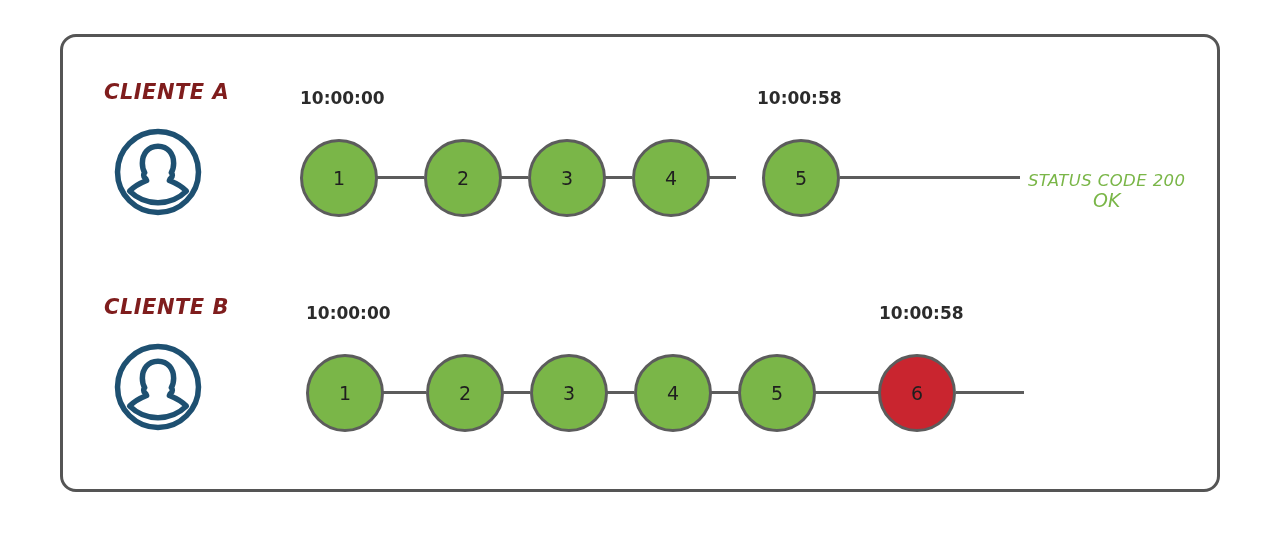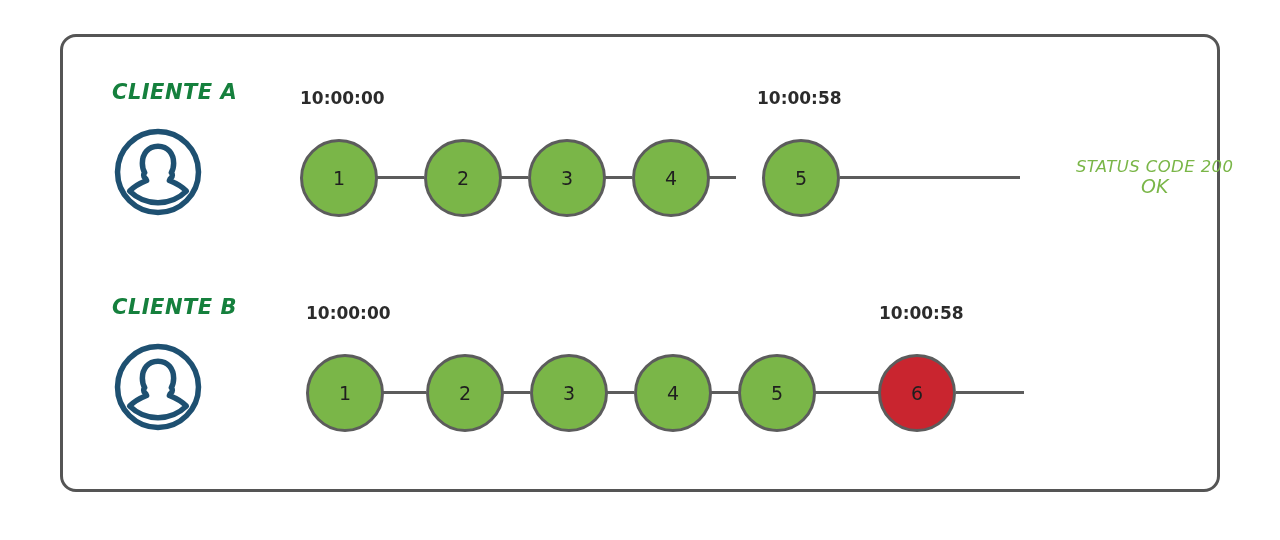--- a/index.html
+++ b/index.html
@@ -45,23 +45,22 @@
 
   .client-label {
     position: absolute;
     left: 104px;
     top: 80px;
     font-family: "DejaVu Sans", sans-serif;
     font-size: 21px;
     font-style: italic;
     font-weight: 600;
     letter-spacing: 0.5px;
-    color: #15803d;
+    color: #7f1d1d;
     white-space: nowrap;
-    margin-left: 8px;
   }
 
   .avatar {
     position: absolute;
     left: 112px;
     top: 126px;
     width: 92px;
     height: 92px;
   }
 
@@ -121,21 +120,21 @@
     display: block;
     font-size: 16.5px;
     letter-spacing: 0.4px;
   }
   .status .line2 {
     display: block;
     font-size: 19px;
   }
   .status.ok  { color: #7ab648; text-align: center; }
 
-  .status.ok  { left: 1028px; top: 158px; margin-left: 48px; }
+  .status.ok  { left: 1028px; top: 172px; }
 </style>
 </head>
 <body>
 
 <div id="stage">
 
   <div class="panel"></div>
 
   <div class="row row-a">
 

